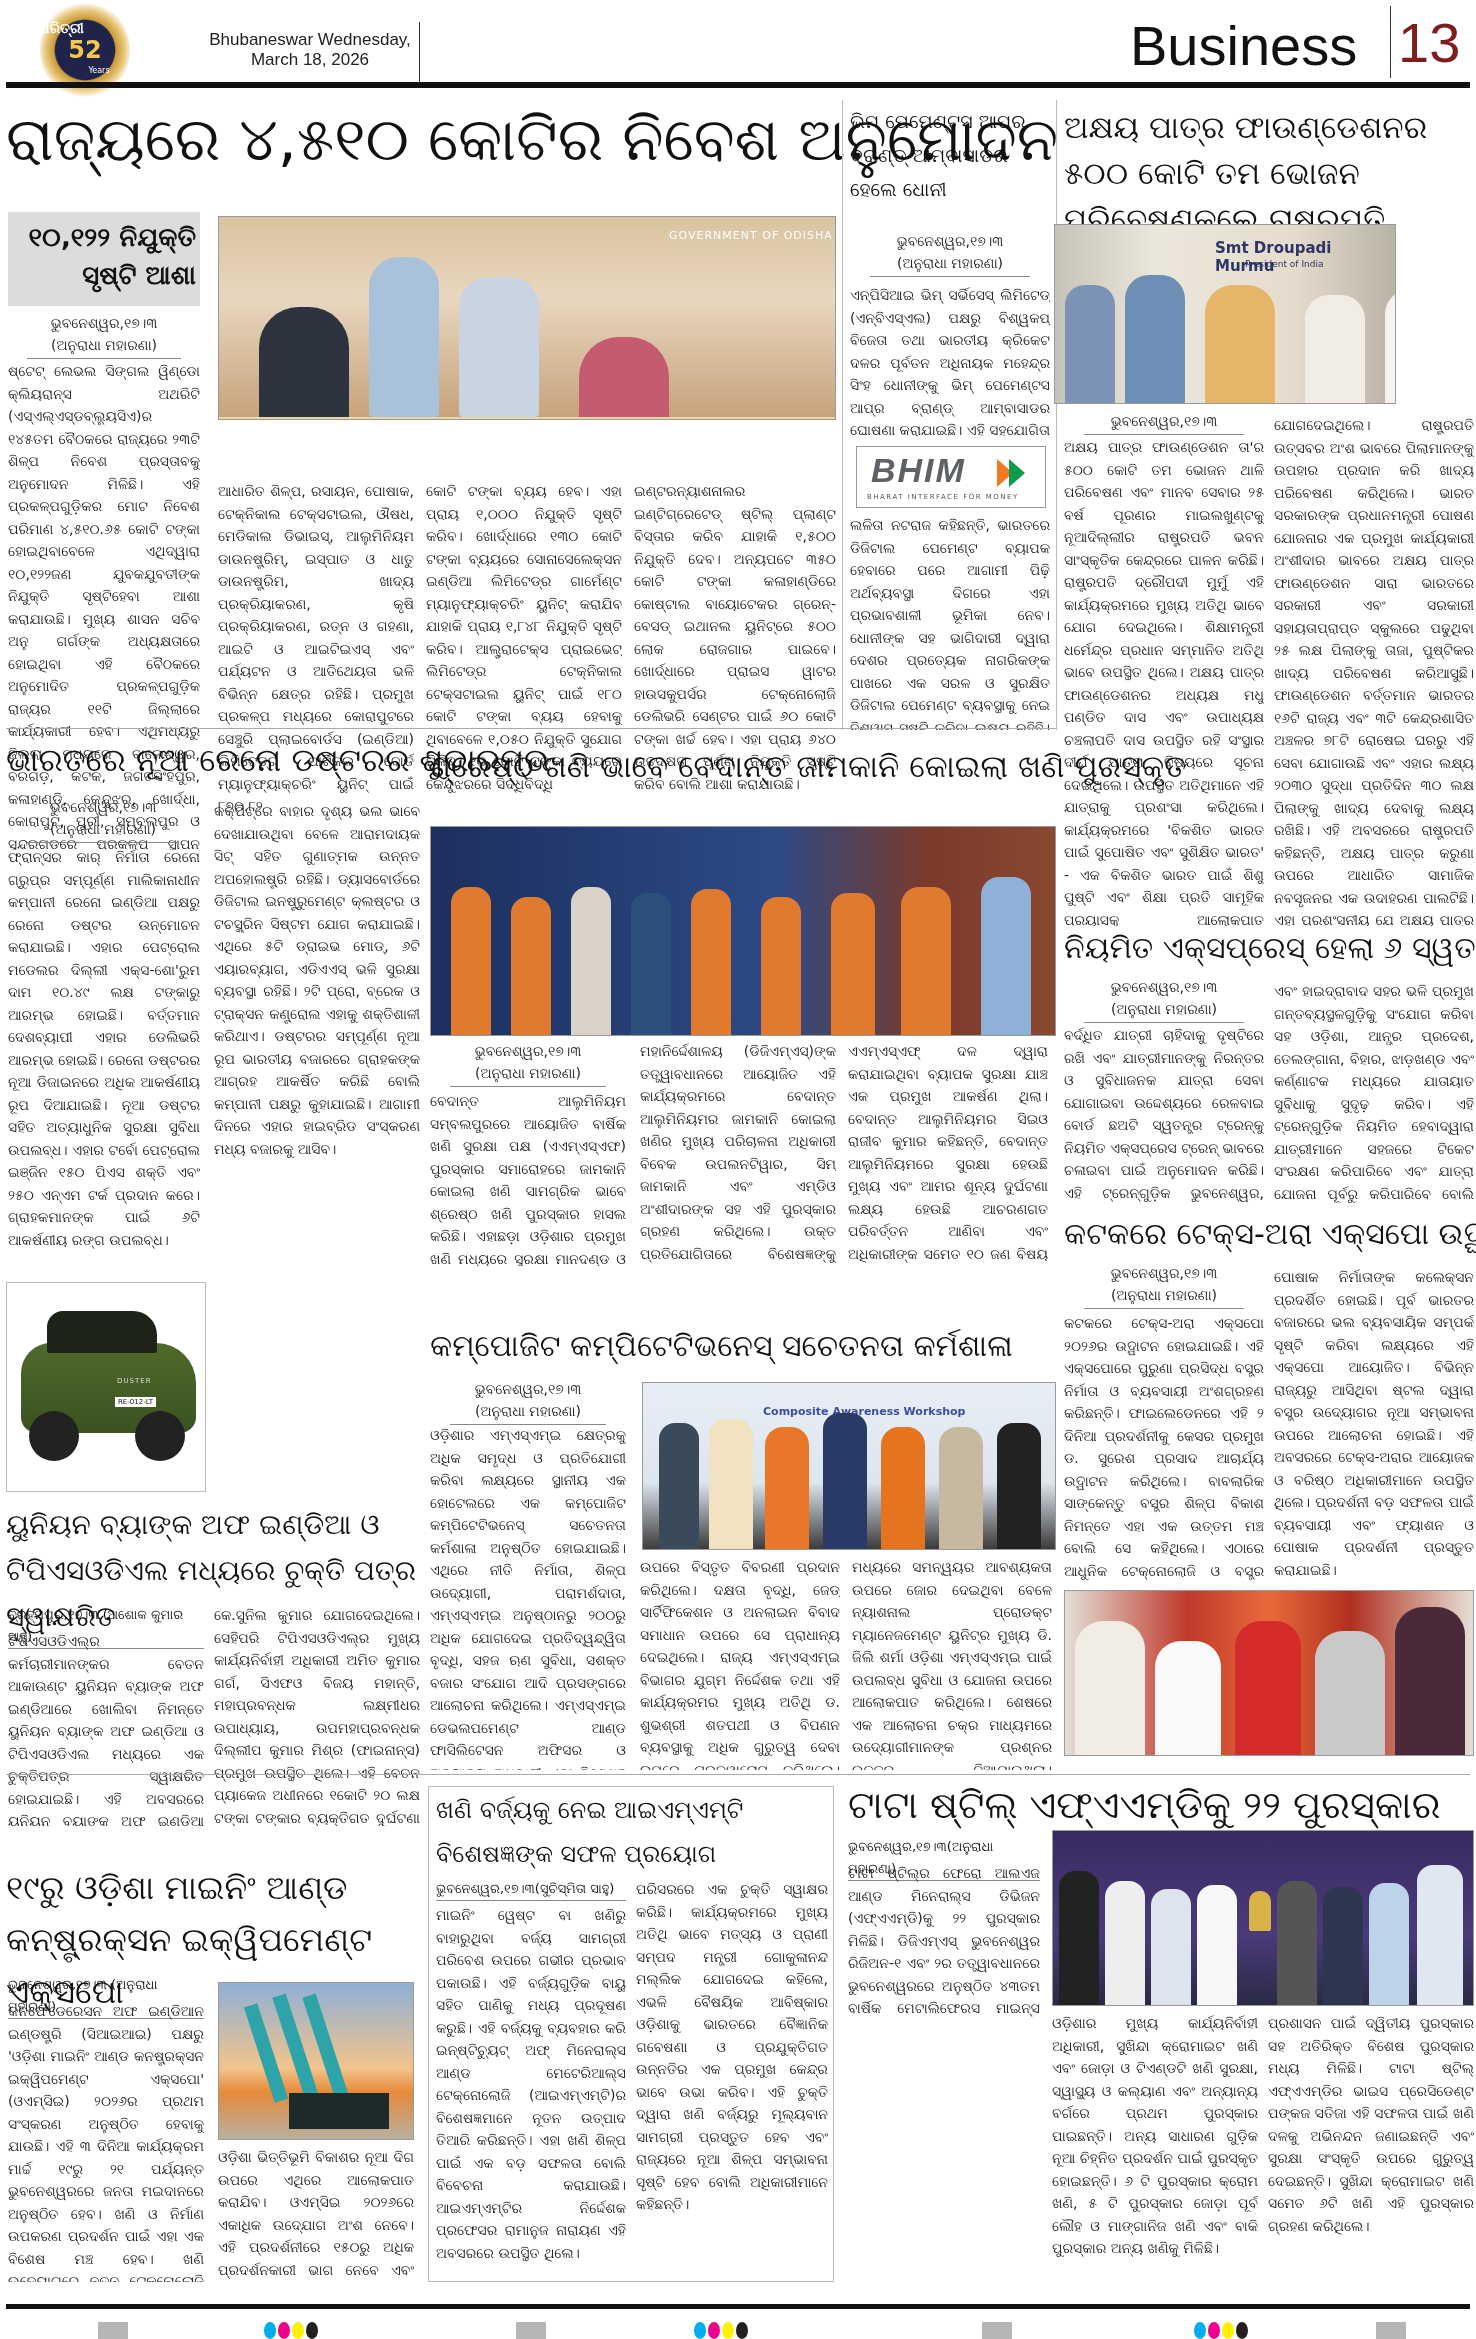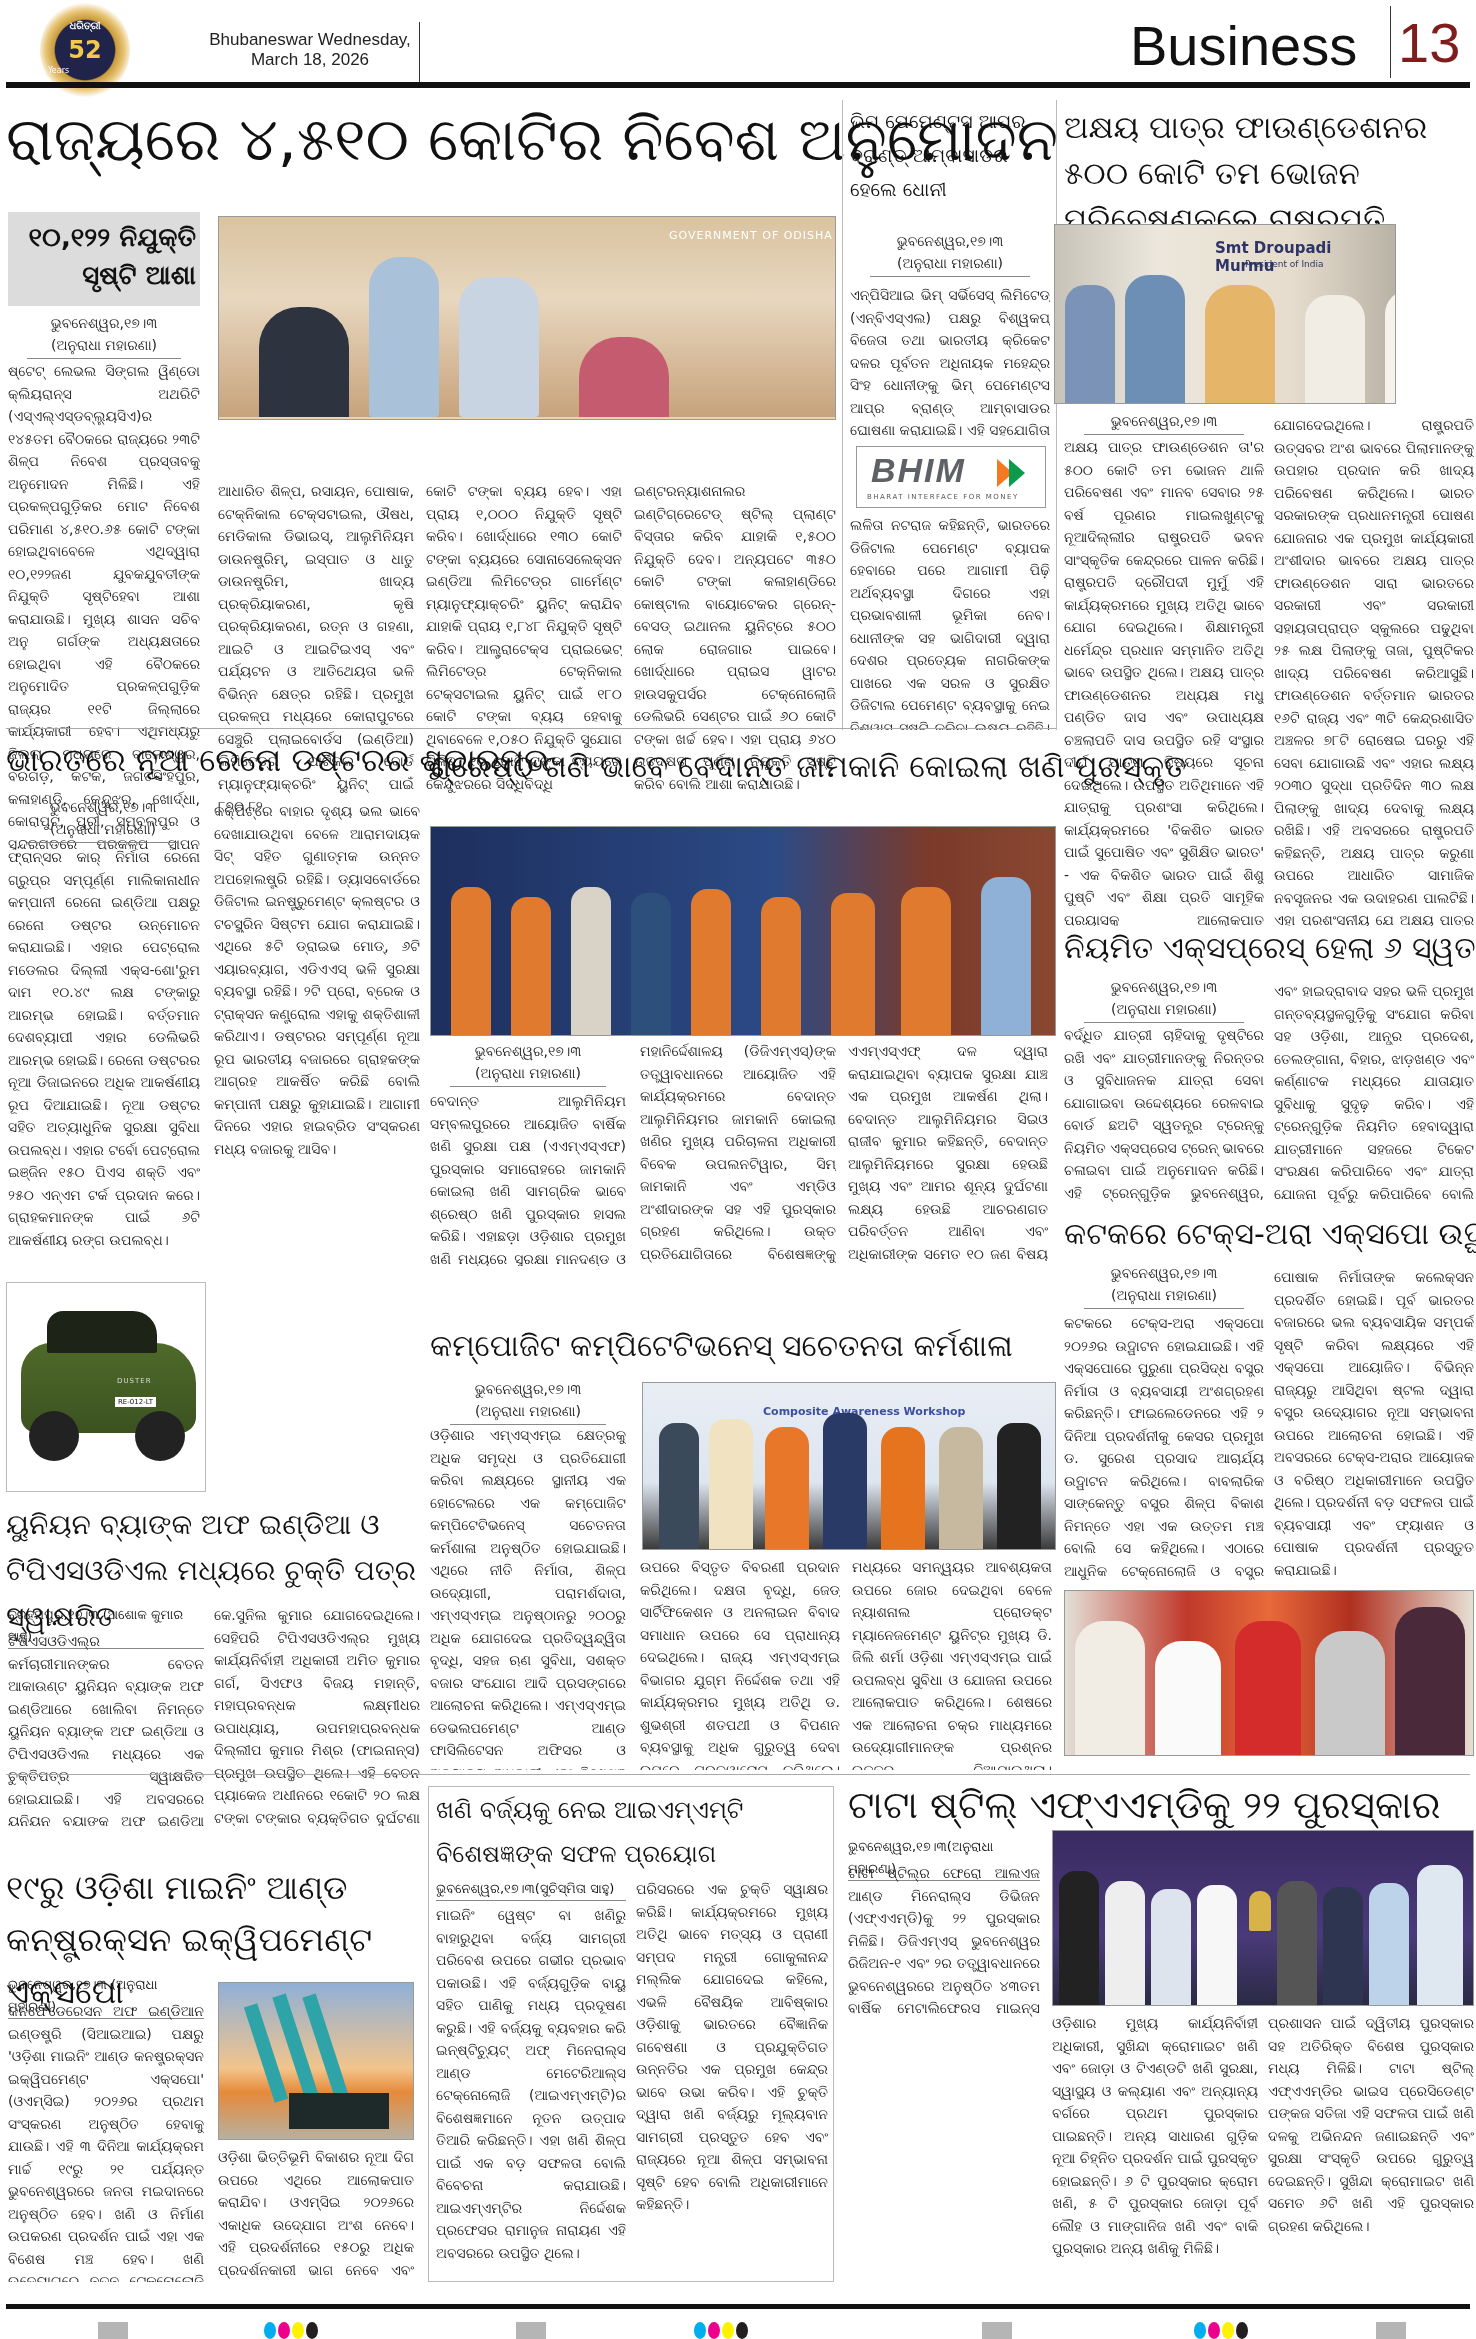--- a/index.html
+++ b/index.html
@@ -11,23 +11,23 @@
 .dateline .by{display:block;border-bottom:1px solid #888;padding-bottom:2px;margin:0 auto 4px;width:80%}
 .photo{position:absolute;overflow:hidden;border:1px solid #999}
 .rule{position:absolute;background:#111}
 .vrule{position:absolute;background:#bbb;width:1px}
 </style>
 </head>
 <body>
 
 <div class="abs" style="left:0;top:0;width:1476px;height:100px">
   <div class="abs" style="left:40px;top:2px;width:90px;height:96px;border-radius:50%;background:radial-gradient(circle,#20244a 45%,#c99a3a 47%,#e8c679 60%,#fff 72%);">
-    <div class="abs" style="left:0;top:18px;width:90px;text-align:center;color:#fff;font-size:10px;font-weight:bold">ଧରିତ୍ରୀ</div>
+    <div class="abs" style="left:0;top:18px;width:90px;color:#fff;font-size:14px;font-weight:bold">ଧରିତ୍ରୀ</div>
     <div class="abs" style="left:0;top:34px;width:90px;text-align:center;color:#f5c84b;font-size:24px;font-weight:bold;font-family:'DejaVu Sans',sans-serif">52</div>
-    <div class="abs" style="left:8px;top:64px;width:90px;color:#fff;font-size:8px">Years</div>
+    <div class="abs" style="left:14px;top:64px;width:90px;text-align:center;color:#fff;font-size:8px">Years</div>
   </div>
   <div class="abs" style="left:205px;top:30px;width:210px;text-align:center;font-family:'Liberation Sans',sans-serif;font-size:17px;line-height:20px;color:#222">
     <div>Bhubaneswar Wednesday,</div>
     <div>March 18, 2026</div>
   </div>
   <div class="abs" style="left:419px;top:22px;width:1px;height:60px;background:#333"></div>
   <div class="abs" style="left:1130px;top:16px;font-family:'Liberation Sans',sans-serif;font-size:56px;line-height:60px;color:#111">Business</div>
   <div class="abs" style="left:1390px;top:6px;width:1px;height:72px;background:#333"></div>
   <div class="abs" style="left:1398px;top:12px;font-family:'Liberation Sans',sans-serif;font-size:56px;line-height:62px;color:#7f1d1d">13</div>
 </div>

